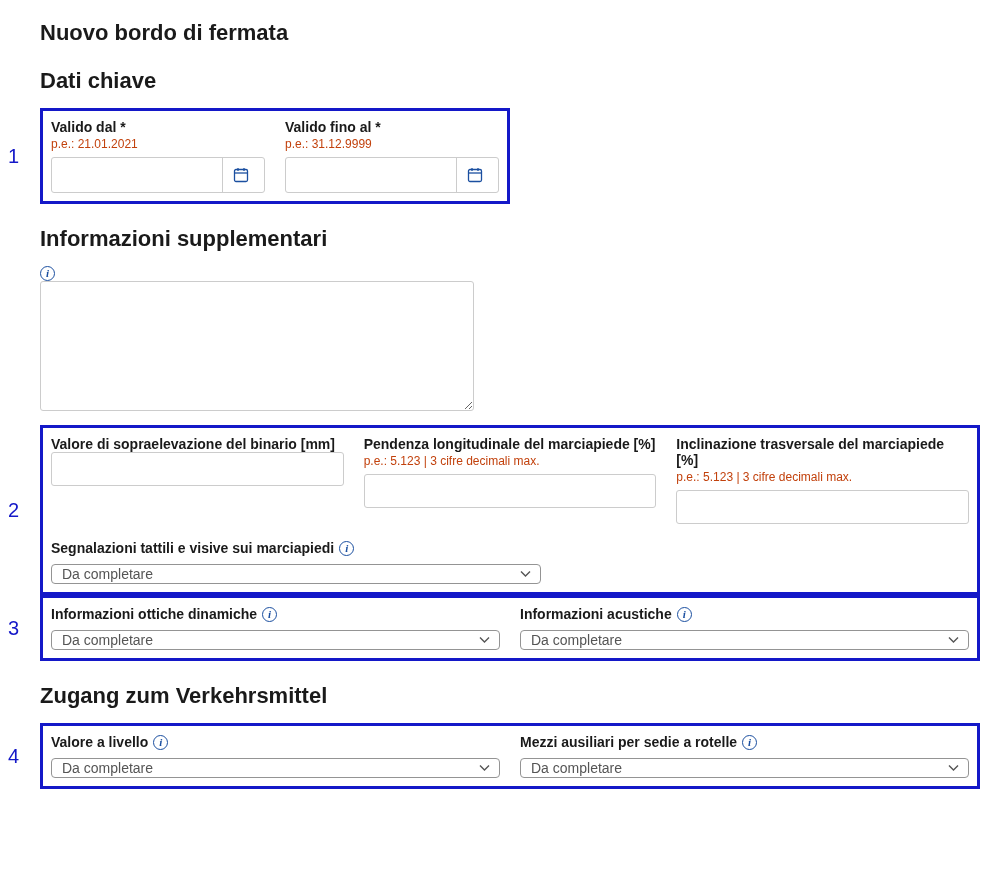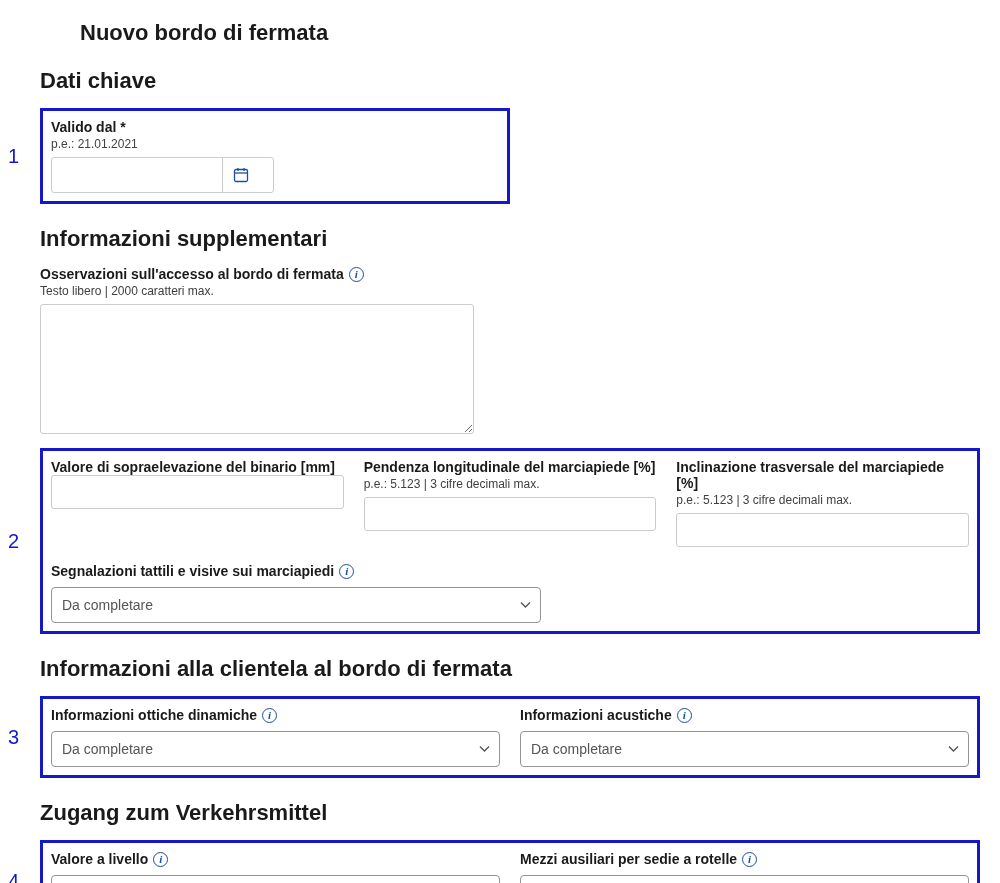--- a/index.html
+++ b/index.html
@@ -1,33 +1,33 @@
 <!DOCTYPE html>
 <html><head>
 <meta charset="utf-8">
 <style>
 * { box-sizing: border-box; margin: 0; padding: 0; }
 body { font-family: -apple-system, BlinkMacSystemFont, "Segoe UI", Arial, sans-serif; color: #1a1a1a; background: #fff; padding: 20px 20px 20px 10px; font-size: 14px; }
 .container { max-width: 980px; margin-left: 30px; }
-h1 { font-size: 22px; font-weight: 700; margin-bottom: 20px; margin-left: 40px; }
+h1 { font-size: 22px; font-weight: 700; margin-bottom: 20px; }
 h2 { font-size: 22px; font-weight: 700; margin-bottom: 14px; margin-top: 22px; }
 .annotation-box { border: 3px solid #1418C8; padding: 8px; position: relative; }
 .annotation-num { position: absolute; left: -35px; top: 50%; transform: translateY(-50%); color: #1418C8; font-size: 20px; font-weight: 400; }
 .row { display: flex; gap: 20px; }
 .field { display: flex; flex-direction: column; }
 .field-label { font-weight: 700; font-size: 14px; display: flex; align-items: center; gap: 5px; }
-.field-hint { color: #404040; font-size: 12px; margin-top: 2px; margin-bottom: 6px; }
+.field-hint { color: #c2410c; font-size: 12px; margin-top: 2px; margin-bottom: 6px; }
 .date-wrap { display: flex; align-items: center; border: 1px solid #ccc; border-radius: 3px; background: #fff; height: 36px; }
 .date-input { border: none; padding: 8px; font-size: 14px; width: 170px; background: transparent; outline: none; }
 .date-btn { border: none; background: transparent; border-left: 1px solid #ccc; width: 36px; height: 100%; display: flex; align-items: center; justify-content: center; cursor: pointer; }
 .info-icon { display: inline-flex; width: 15px; height: 15px; border: 1.3px solid #1b4fa0; border-radius: 50%; color: #1b4fa0; align-items: center; justify-content: center; font-size: 11px; font-weight: 600; font-family: "Times New Roman", serif; font-style: italic; line-height: 1; }
 textarea.free-text { width: 100%; height: 130px; border: 1px solid #ccc; border-radius: 3px; padding: 8px; font-family: inherit; font-size: 14px; resize: both; }
 .text-input { border: 1px solid #ccc; border-radius: 3px; height: 34px; padding: 6px 8px; font-size: 14px; width: 100%; }
 .select-wrap { position: relative; }
-.select { width: 100%; height: 36px; border: 1px solid #949494; border-radius: 4px; padding: 6px 30px 6px 10px; font-size: 14px; background: #fff; color: #555; display: flex; align-items: center; cursor: pointer; }
+.select { width: 100%; height: 20px; border: 1px solid #949494; border-radius: 4px; padding: 6px 30px 6px 10px; font-size: 14px; background: #fff; color: #555; display: flex; align-items: center; cursor: pointer; }
 .select-caret { position: absolute; right: 10px; top: 50%; transform: translateY(-50%); pointer-events: none; }
 .col { flex: 1; display: flex; flex-direction: column; }
 .col-223 { width: 223px; }
 .mb-8 { margin-bottom: 8px; }
 .mb-14 { margin-bottom: 14px; }
 .mt-16 { margin-top: 16px; }
 svg { display: block; }
 </style>
 </head>
 <body>
@@ -50,31 +50,46 @@
               <svg width="16" height="16" viewBox="0 0 16 16">
                   <rect x="1.5" y="2.5" width="13" height="12" rx="1.5" fill="none" stroke="#1b4fa0" stroke-width="1.3"></rect>
                   <line x1="1.5" y1="6" x2="14.5" y2="6" stroke="#1b4fa0" stroke-width="1.3"></line>
                   <line x1="5" y1="1" x2="5" y2="4" stroke="#1b4fa0" stroke-width="1.3"></line>
                   <line x1="11" y1="1" x2="11" y2="4" stroke="#1b4fa0" stroke-width="1.3"></line>
                 </svg>
             </span>
           </button>
         </div>
       </div>
+      <div class="field col-223">
+        <span class="field-label">Valido fino al *</span>
+        <span class="field-hint">p.e.: 31.12.9999</span>
+        <div class="date-wrap">
+          <input class="date-input" value="" style="">
+          <button class="date-btn">
+            <span>
+              <svg width="16" height="16" viewBox="0 0 16 16">
+                  <rect x="1.5" y="2.5" width="13" height="12" rx="1.5" fill="none" stroke="#1b4fa0" stroke-width="1.3"></rect>
+                  <line x1="1.5" y1="6" x2="14.5" y2="6" stroke="#1b4fa0" stroke-width="1.3"></line>
+                  <line x1="5" y1="1" x2="5" y2="4" stroke="#1b4fa0" stroke-width="1.3"></line>
+                  <line x1="11" y1="1" x2="11" y2="4" stroke="#1b4fa0" stroke-width="1.3"></line>
+                </svg>
+            </span>
+          </button>
+        </div>
+      </div>
     </div>
   </div>
 
   <h2>Informazioni supplementari</h2>
 
   <div class="field mb-14">
     <span class="field-label">
-      <span>Osservazioni sull'accesso al bordo di fermata</span>
       <span class="info-icon">i</span>
     </span>
-    <span class="field-hint">Testo libero | 2000 caratteri max.</span>
     <textarea class="free-text" style="width: 434px;"></textarea>
   </div>
 
   <div class="annotation-box">
     <span class="annotation-num">2</span>
     <div class="row">
       <div class="col">
         <span class="field-label">Valore di sopraelevazione del binario [mm]</span>
         <input class="text-input" style="">
       </div>
@@ -100,21 +115,20 @@
           </div>
         <span class="select-caret">
             <svg width="11" height="7" viewBox="0 0 11 7">
               <path d="M1 1 L5.5 5.5 L10 1" fill="none" stroke="#555" stroke-width="1.4"></path>
             </svg>
           </span>
       </div>
     </div>
   </div>
 
-  <h2>Informazioni alla clientela al bordo di fermata</h2>
 
   <div class="annotation-box">
     <span class="annotation-num">3</span>
     <div class="row">
       <div class="col">
         <span class="field-label mb-8">
           <span>Informazioni ottiche dinamiche</span>
           <span class="info-icon">i</span>
         </span>
         <div class="select-wrap">

